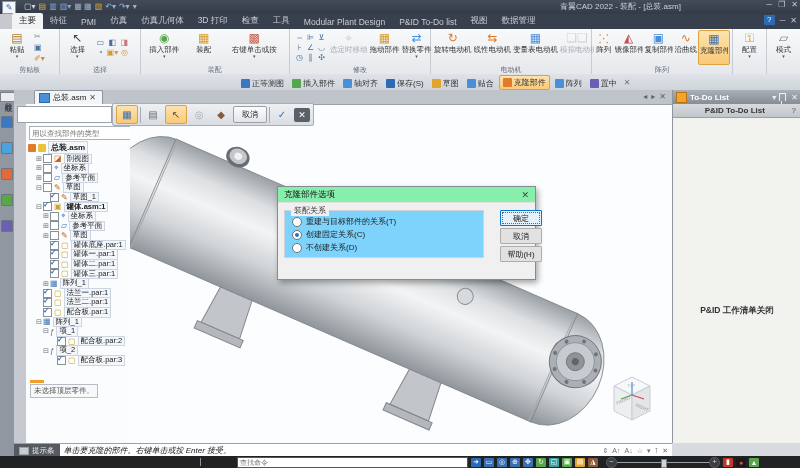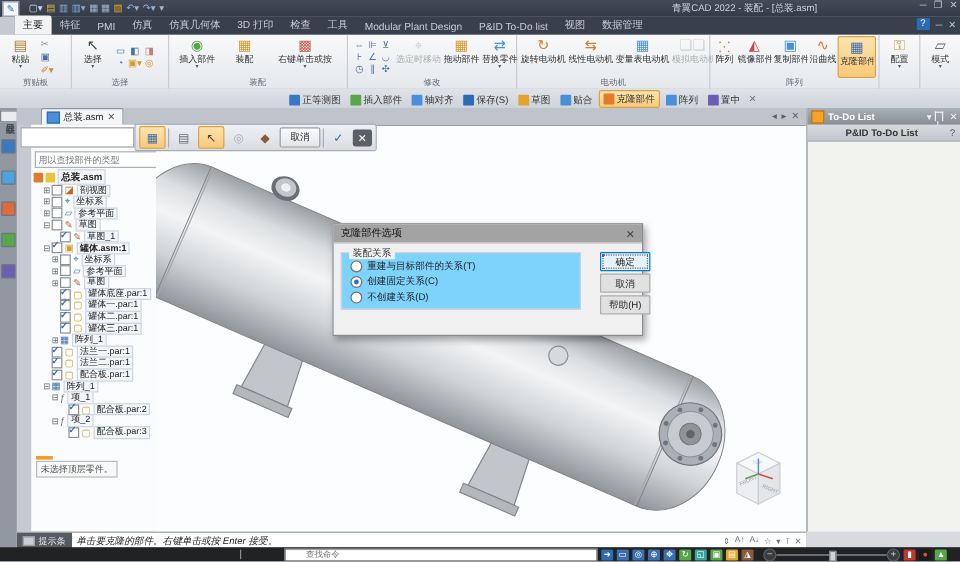--- a/index.html
+++ b/index.html
@@ -95,21 +95,21 @@
   .cbtn.hl{background:linear-gradient(#fde3ae,#f9c978);border:1px solid #dca23e;}
   .cbtn.dis{color:#a7acb4;}
   .cbtn.dark{background:#5a6068;color:#fff;width:16px;height:14px;font-size:9px;}
   .csep{width:1px;height:16px;background:#a8aeb5;}
   .cancelbtn{height:15px;padding:0 8px;font-size:8px;background:linear-gradient(#fcfcfd,#e2e5e9);
              border:1px solid #9aa0a7;border-radius:2px;display:flex;align-items:center;}
 
   
   .dialog{left:277px;top:186px;width:257px;height:92px;background:#f0f0f0;border:1px solid #868b91;
           box-shadow:2px 3px 6px rgba(0,0,0,.35);font-size:8.5px;}
-  .dtitle{height:15px;display:flex;align-items:center;padding:0 6px;background:#a3a3a3;border-bottom:1px solid #e0e0e0;}
+  .dtitle{height:15px;display:flex;align-items:center;padding:0 6px;background:#86efac;border-bottom:1px solid #e0e0e0;}
   .dtitle .t{flex:1;font-size:8.5px;color:#111;}
   .dtitle .x{color:#444;font-size:9px;}
   .gbox{position:absolute;border:1px solid #d0d2d5;background:#7dd3fc;}
   .gbox .glab{position:absolute;top:-6px;left:6px;background:#f0f0f0;padding:0 3px;font-size:8px;color:#333;}
   .radrow{position:absolute;display:flex;align-items:center;gap:4px;font-size:8px;color:#222;}
   .rad{width:8px;height:8px;border:1px solid #707density070;border:1px solid #707070;border-radius:50%;background:#fff;position:relative;flex:none;}
   .rad.on:after{content:"";position:absolute;left:2px;top:2px;width:4px;height:4px;border-radius:50%;background:#2f6fbe;}
   .dcb{width:8px;height:8px;border:1px solid #707070;background:#fff;position:relative;flex:none;}
   .dcb.on:after{content:"✓";position:absolute;left:0px;top:-3px;color:#2f6fbe;font-size:9px;font-weight:bold;}
   .dbtn{position:absolute;left:222px;width:40px;height:14px;background:#e1e1e1;border:1px solid #adadad;
@@ -135,21 +135,21 @@
   .pbadge{height:13px;background:#565b62;color:#e8eaed;font-size:7.5px;display:flex;align-items:center;padding:0 5px;gap:3px;}
   .pbadge .ic{width:8px;height:6px;background:#c9ced3;border:1px solid #9aa0a7;}
   .ptext{flex:1;font-size:8px;color:#222;padding-left:4px;font-style:italic;}
   .pctrl{display:flex;align-items:center;gap:4px;padding-right:4px;color:#6a7076;font-size:7px;}
   .rp-gap{left:672px;top:443px;width:128px;height:13px;background:#d7dade;}
 
   
   .bottombar{left:0;top:456px;width:800px;height:12px;background:#20222 4;background:#202224;display:flex;align-items:center;}
   .bb-divider{width:1px;height:8px;background:#8a8f96;margin-left:200px;}
   .bb-search{margin-left:36px;width:225px;height:9px;background:#fff;border:1px solid #555;font-size:7px;color:#999;
-             padding:0 17px;font-family:"Liberation Sans",sans-serif;}
+             padding:0 2px;font-family:"Liberation Sans",sans-serif;}
   .bb-ico{width:10px;height:9px;border-radius:1px;margin-left:3px;display:flex;align-items:center;justify-content:center;
           font-size:7px;color:#fff;}
   .bb-slider{display:flex;align-items:center;margin-left:8px;}
   .bb-slider .end{width:9px;height:9px;border-radius:50%;background:#3a3d41;color:#cfd3d8;font-size:8px;line-height:8px;text-align:center;border:1px solid #5a5e63;}
   .bb-slider .track{width:92px;height:1px;background:#9aa0a7;position:relative;}
   .bb-slider .handle{position:absolute;left:44px;top:-3px;width:4px;height:7px;background:#cfd3d8;border:1px solid #7a7f85;}
 
   svg text{font-family:"Liberation Sans",sans-serif;}
 </style>
 </head>
@@ -678,20 +678,21 @@
     <span class="ico"></span>
     <span class="t">To-Do List</span>
     <span class="c">▾</span>
     <span class="pin"></span>
     <span class="c">✕</span>
   </div>
   <div class="rp-head">
     <span class="t">P&amp;ID To-Do List</span>
     <span class="q">?</span>
   </div>
+  <div class="rp-msg">P&amp;ID 工作清单关闭</div>
 </div>
 
 <div class="abs promptrow">
   <div class="pbadge">
     <span class="ic"></span>
     <span>提示条</span>
   </div>
   <div class="ptext">单击要克隆的部件。右键单击或按 Enter 接受。</div>
   <div class="pctrl">
     <span>⇕</span>

